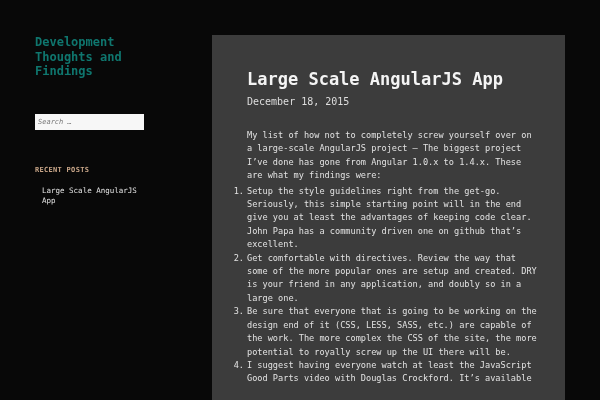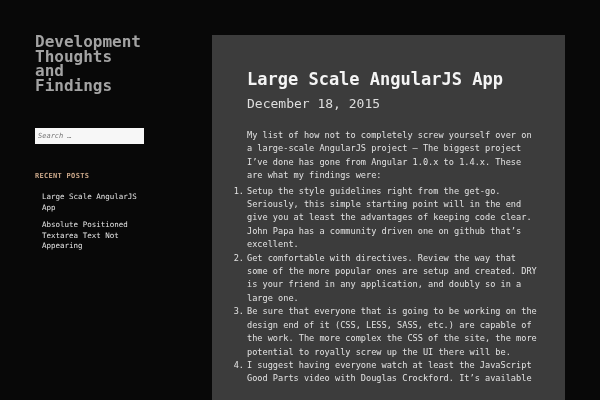--- a/index.html
+++ b/index.html
@@ -8,39 +8,39 @@
     overflow: hidden;
     background: #080808;
     font-family: "DejaVu Sans Mono", "Liberation Mono", monospace;
     color: #e6e6e6;
   }
   .page { position: relative; width: 600px; height: 400px; }
   .sidebar {
     position: absolute; left: 35px; top: 35px; width: 110px;
   }
   .site-title {
-    font-size: 16px; font-weight: bold; color: #a3a3a3;
+    font-size: 12px; font-weight: bold; color: #0f766e;
     line-height: 14.5px; margin: 0;
   }
   .search-box {
     margin-top: 35px;
     width: 106px; height: 16px;
     background: #f7f7f7;
     border: none;
     padding: 0 0 0 3px;
     font-family: "DejaVu Sans Mono", monospace;
     font-size: 7px;
     color: #666;
     box-sizing: content-box;
     outline: none;
     font-style: italic;
   }
   .search-box::placeholder { color: #777; }
   .widget-title {
-    margin-top: 28px;
+    margin-top: 36px;
     font-size: 7px; font-weight: bold;
     letter-spacing: 0.3px;
     color: #cba88a;
   }
   .recent-list { list-style: none; margin: 12px 0 0 7px; padding: 0; }
   .recent-list li {
     font-size: 7.5px; line-height: 10.5px; color: #e6e6e6;
     margin-bottom: 7px; width: 104px;
   }
   .main {
@@ -48,21 +48,21 @@
     width: 353px; height: 380px;
     background: #3c3c3c;
   }
   .post-title {
     position: absolute; left: 35px; top: 34px;
     margin: 0; font-size: 17px; font-weight: bold; color: #f4f4f4;
     white-space: nowrap;
   }
   .post-date {
     position: absolute; left: 35px; top: 61px;
-    font-size: 13px; color: #dedede;
+    font-size: 10px; color: #dedede;
   }
   .content {
     position: absolute; left: 35px; top: 94px; width: 290px;
     font-size: 8.6px; line-height: 13.4px; color: #e2e2e2;
   }
   .content p { margin: 0 0 2px 0; }
   .content ol { margin: 0; padding-left: 0; list-style: none; }
   .content ol li { position: relative; padding-left: 0; margin-left: 0; }
   .content ol li .num {
     position: absolute; left: -17px; width: 14px; text-align: right;
@@ -71,21 +71,20 @@
 </head>
 <body>
 
 <div class="page">
   <aside class="sidebar">
     <h1 class="site-title">Development Thoughts and Findings</h1>
     <input class="search-box" type="search" placeholder="Search …" style="">
     <div class="widget-title">RECENT POSTS</div>
     <ul class="recent-list">
       <li>Large Scale AngularJS App</li>
-      <li>Absolute Positioned Textarea Text Not Appearing</li>
     </ul>
   </aside>
 
   <main class="main">
     <h2 class="post-title">Large Scale AngularJS App</h2>
     <div class="post-date">December 18, 2015</div>
     <div class="content">
       <p>My list of how not to completely screw yourself over on a large-scale AngularJS project – The biggest project I’ve done has gone from Angular 1.0.x to 1.4.x. These are what my findings were:</p>
       <ol>
         <li>

